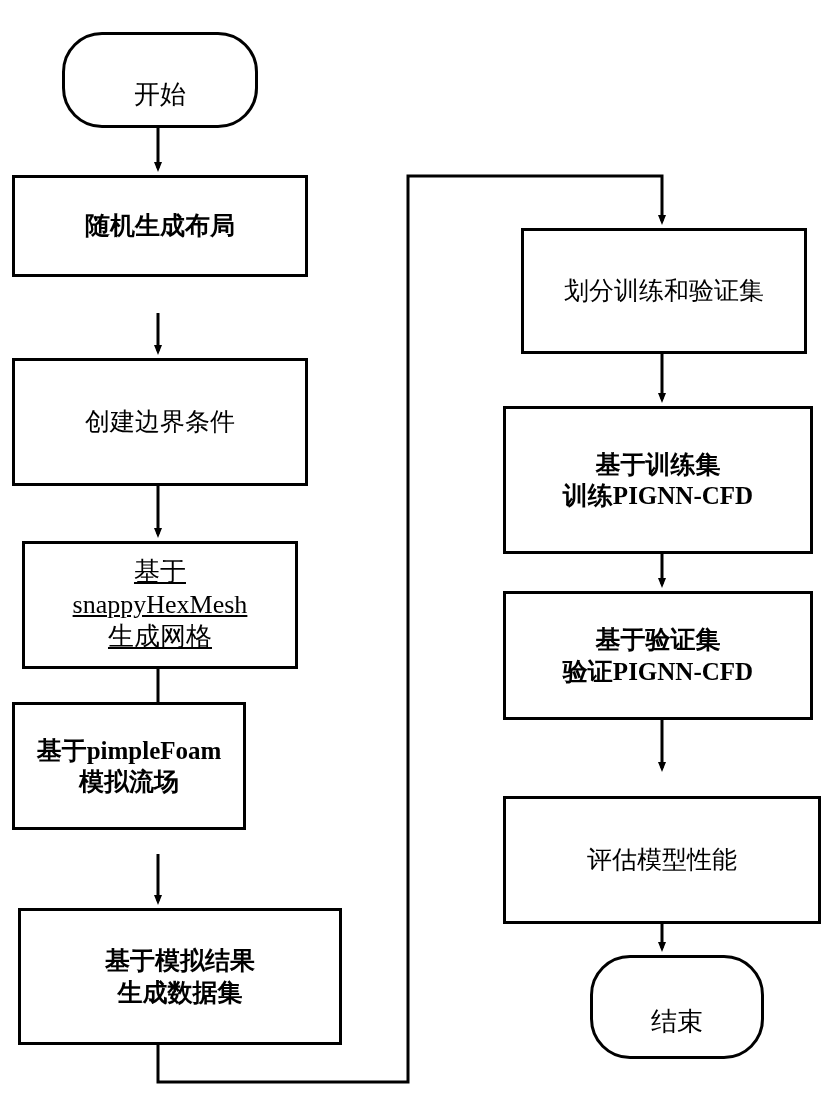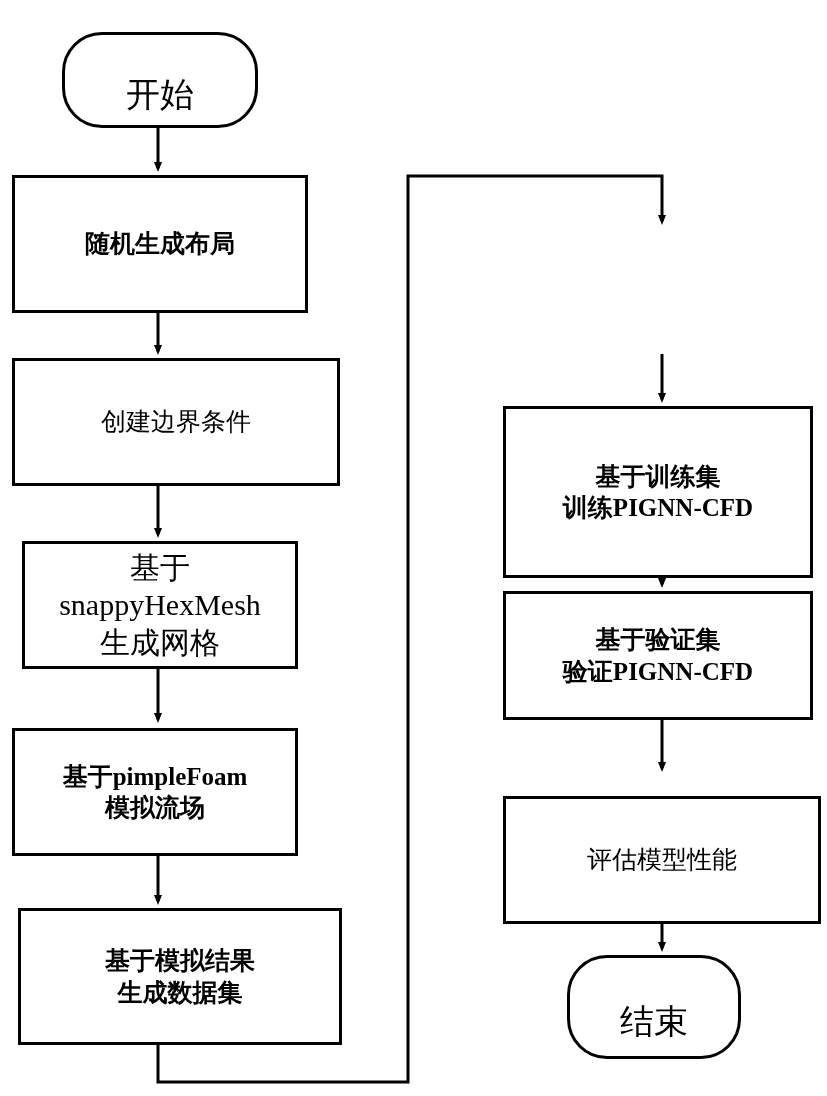--- a/index.html
+++ b/index.html
@@ -28,24 +28,24 @@
     line-height: 1.25;
   }
   .terminal {
     border-radius: 40px;
   }
   .node .label {
     display: block;
     white-space: pre-line;
     padding: 0 6px;
   }
-  .t-start { font-size: 34px; margin-top: 30px; }
+  .t-start { font-size: 26px; margin-top: 30px; }
   .t-plain { font-size: 25px; }
   .t-bold  { font-size: 25px; font-weight: bold; }
-  .t-mix   { font-size: 30px; }
+  .t-mix   { font-size: 26px; text-decoration: underline; }
   svg.edges {
     position: absolute;
     left: 0;
     top: 0;
     width: 827px;
     height: 1096px;
     pointer-events: none;
   }
 </style>
 </head>
@@ -70,56 +70,59 @@
       <line x1="662" y1="540" x2="662" y2="584" marker-end="url(#arrow)"></line>
       <line x1="662" y1="720" x2="662" y2="768" marker-end="url(#arrow)"></line>
       <line x1="662" y1="903" x2="662" y2="948" marker-end="url(#arrow)"></line>
     </g>
   </svg>
 
   <div class="node terminal" style="left:62px; top:32px; width:196px; height:96px;">
     <span class="label t-start">开始</span>
   </div>
 
-  <div class="node" style="left:12px; top:175px; width:296px; height:138px;">
+  <div class="node" style="left:12px; top:175px; width:296px; height:102px;">
     <span class="label t-bold">随机生成布局</span>
   </div>
 
-  <div class="node" style="left:12px; top:358px; width:328px; height:128px;">
+  <div class="node" style="left:12px; top:358px; width:296px; height:128px;">
     <span class="label t-plain">创建边界条件</span>
   </div>
 
   <div class="node" style="left:22px; top:541px; width:276px; height:128px;">
     <span class="label t-mix">基于
 snappyHexMesh
 生成网格</span>
   </div>
 
-  <div class="node" style="left:12px; top:728px; width:286px; height:128px;">
+  <div class="node" style="left:12px; top:702px; width:234px; height:128px;">
     <span class="label t-bold">基于pimpleFoam
 模拟流场</span>
   </div>
 
   <div class="node" style="left:18px; top:908px; width:324px; height:137px;">
     <span class="label t-bold">基于模拟结果
 生成数据集</span>
   </div>
 
+  <div class="node" style="left:521px; top:228px; width:286px; height:126px;">
+    <span class="label t-plain">划分训练和验证集</span>
+  </div>
 
-  <div class="node" style="left:503px; top:406px; width:310px; height:172px;font-family:Liberation Serif, serif;">
+  <div class="node" style="left:503px; top:406px; width:310px; height:148px;font-family:Liberation Serif, serif;">
     <span class="label t-bold">基于训练集
 训练PIGNN-CFD</span>
   </div>
 
   <div class="node" style="left:503px; top:591px; width:310px; height:129px;align-items:center;">
     <span class="label t-bold">基于验证集
 验证PIGNN-CFD</span>
   </div>
 
   <div class="node" style="left:503px; top:775px; width:318px; height:128px;margin-top:21px;">
     <span class="label t-plain">评估模型性能</span>
   </div>
 
-  <div class="node terminal" style="left:567px; top:955px; width:174px; height:104px;text-align:center;">
+  <div class="node terminal" style="left:590px; top:955px; width:174px; height:104px;text-align:center;">
     <span class="label t-start">结束</span>
   </div>
 
 </div>
 
 </body></html>

